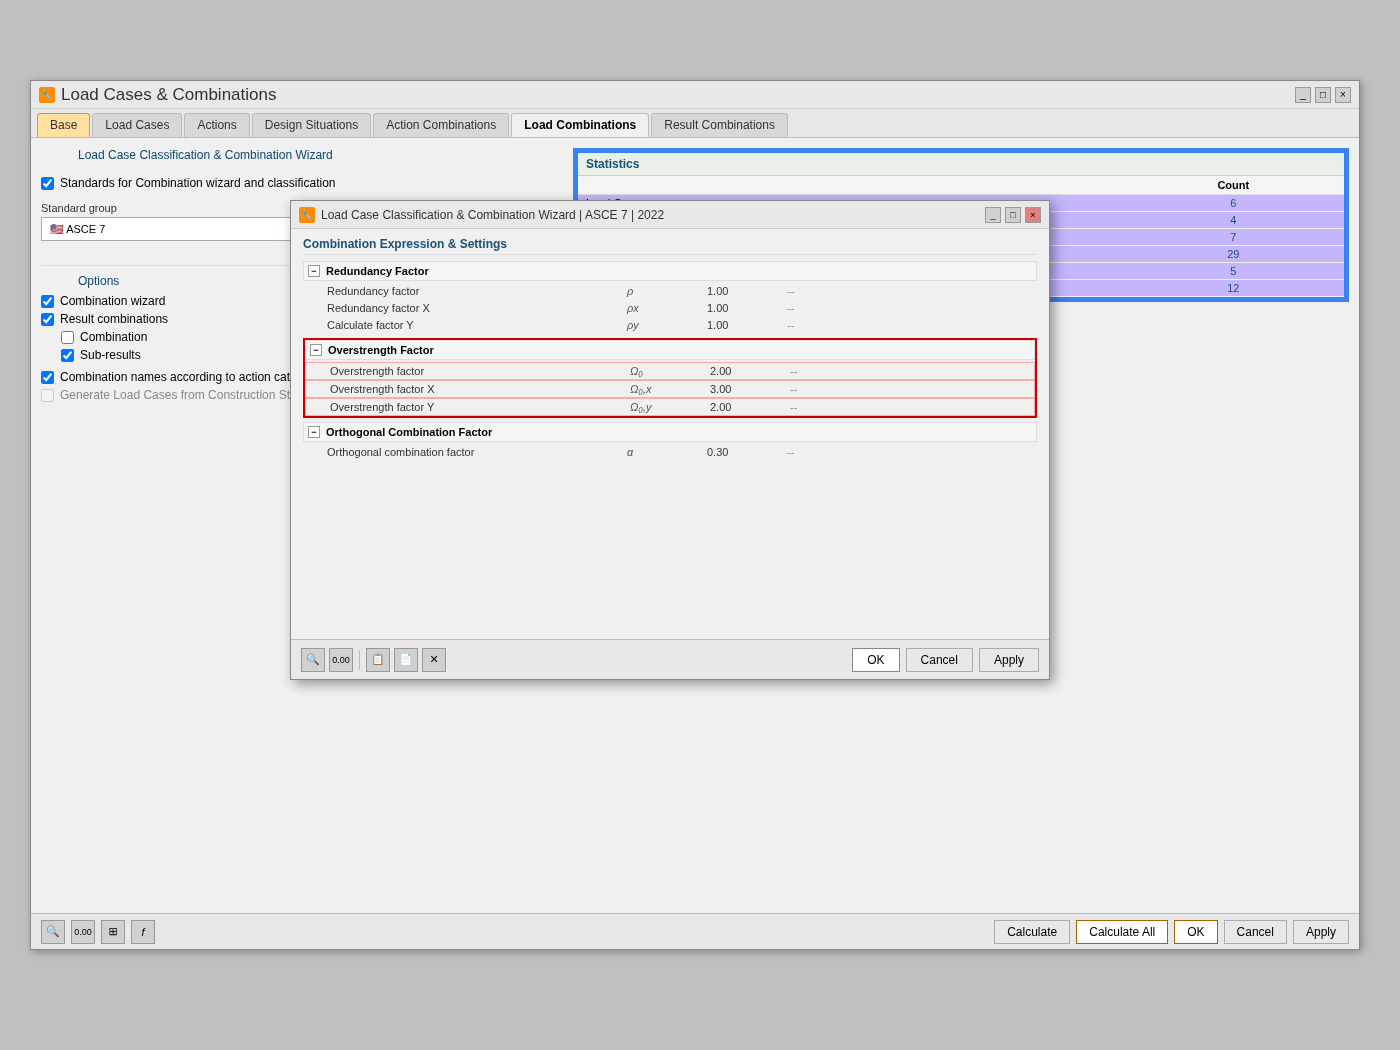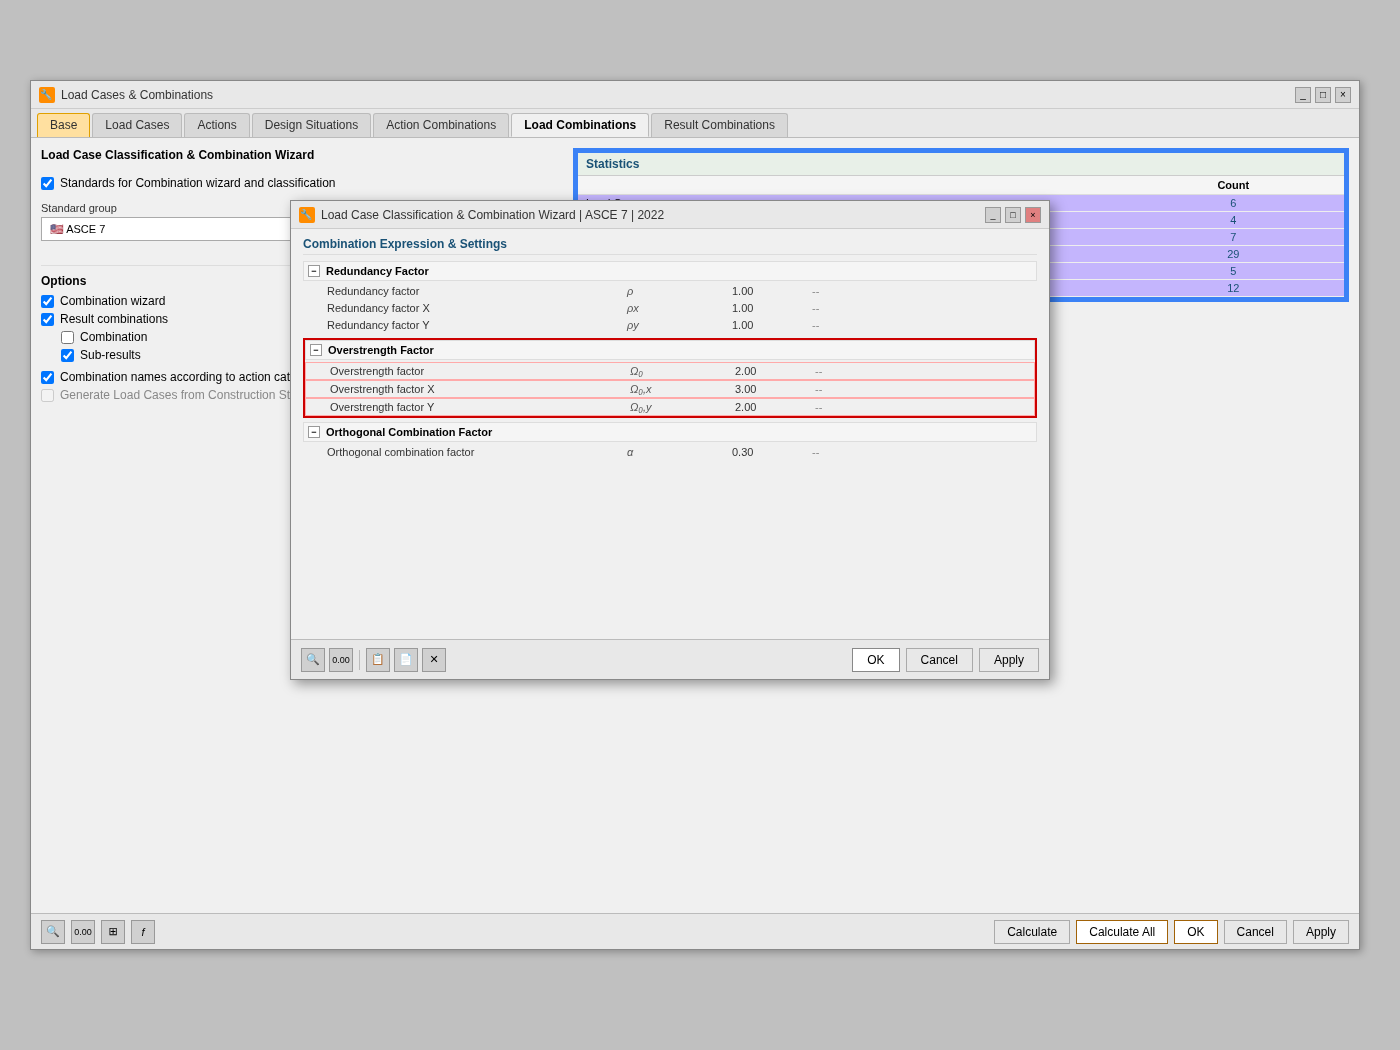--- a/index.html
+++ b/index.html
@@ -44,21 +44,21 @@
       height: 16px;
       background: #ff8c00;
       border-radius: 2px;
       display: flex;
       align-items: center;
       justify-content: center;
       color: white;
       font-size: 10px;
     }
     .title-bar-title {
-      font-size: 12px;
+      font-size: 17px;
       color: #333;
     }
     .title-bar-controls {
       display: flex;
       gap: 4px;
     }
     .title-btn {
       width: 16px;
       height: 16px;
       background: #d0d0d0;
@@ -109,23 +109,24 @@
 
     .left-panel {
       width: 520px;
       display: flex;
       flex-direction: column;
       gap: 8px;
     }
 
     .section-title {
       font-size: 12px;
-      font-weight: 700;
-      color: #000000;
+      font-weight: 400;
+      color: #0c4a6e;
       margin-bottom: 6px;
+      margin-left: 37px;
     }
 
     .checkbox-row {
       display: flex;
       align-items: center;
       gap: 6px;
       margin-bottom: 4px;
     }
     .checkbox-row input[type="checkbox"] {
       width: 13px;
@@ -380,21 +381,20 @@
       color: #333;
     }
     .factor-symbol {
       flex: 0 0 80px;
       color: #555;
       font-style: italic;
     }
     .factor-value {
       flex: 0 0 80px;
       color: #333;
-      margin-left: 25px;
     }
     .factor-unit {
       flex: 0 0 40px;
       color: #888;
     }
     .overstrength-row {
       border: 1px solid #ffaaaa;
     }
 
     
@@ -652,21 +652,21 @@
           <span class="factor-value">1.00</span>
           <span class="factor-unit">--</span>
         </div>
         <div class="factor-row">
           <span class="factor-name">Redundancy factor X</span>
           <span class="factor-symbol">ρx</span>
           <span class="factor-value">1.00</span>
           <span class="factor-unit">--</span>
         </div>
         <div class="factor-row">
-          <span class="factor-name">Redundancy factor Y</span>
+          <span class="factor-name">Calculate factor Y</span>
           <span class="factor-symbol">ρy</span>
           <span class="factor-value">1.00</span>
           <span class="factor-unit">--</span>
         </div>
       </div>
 
       <div style="margin-bottom:4px; border: 2px solid #cc0000;">
         <div class="factor-group-header">
           <div class="collapse-icon">−</div>
           <span>Overstrength Factor</span>

